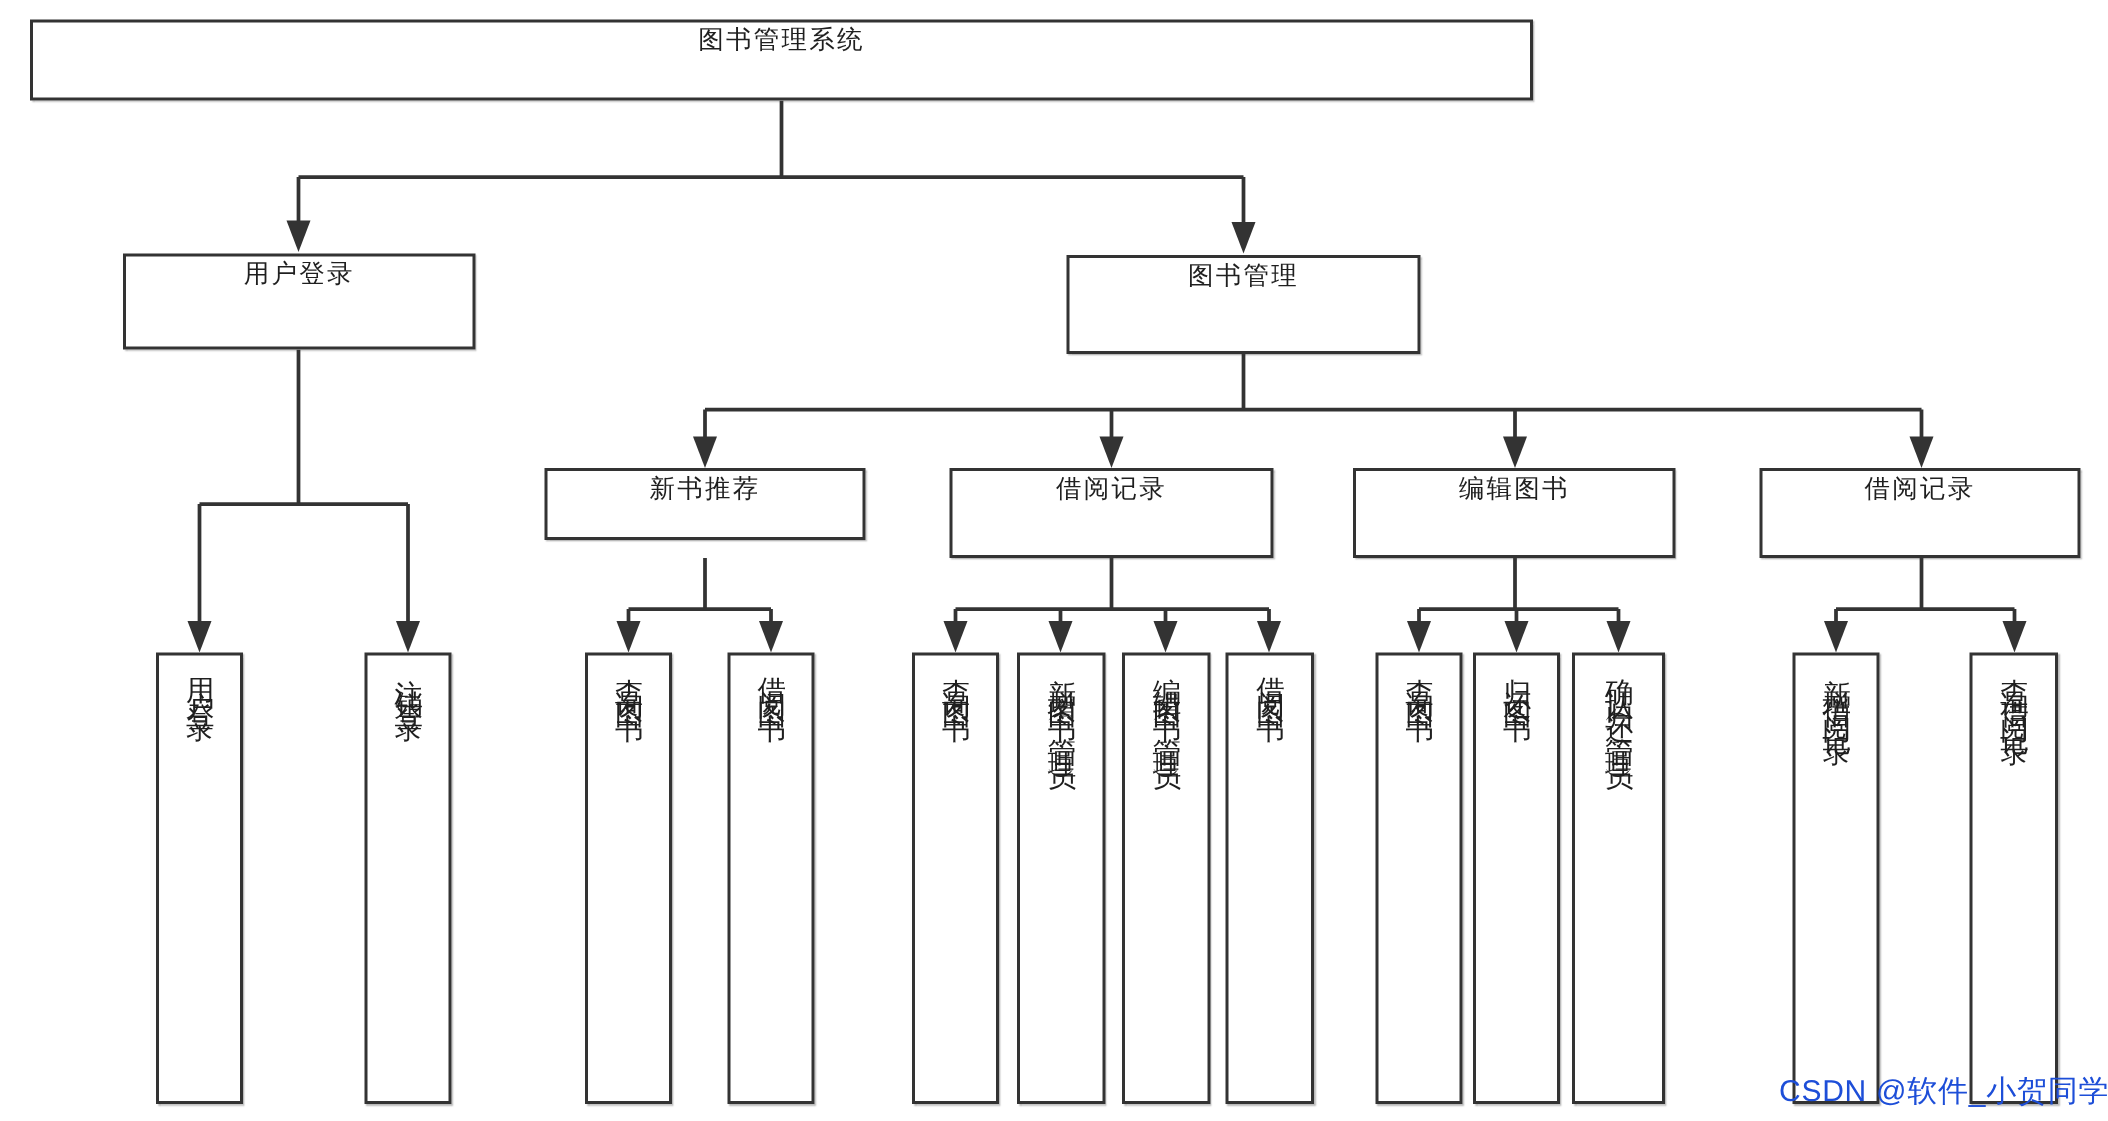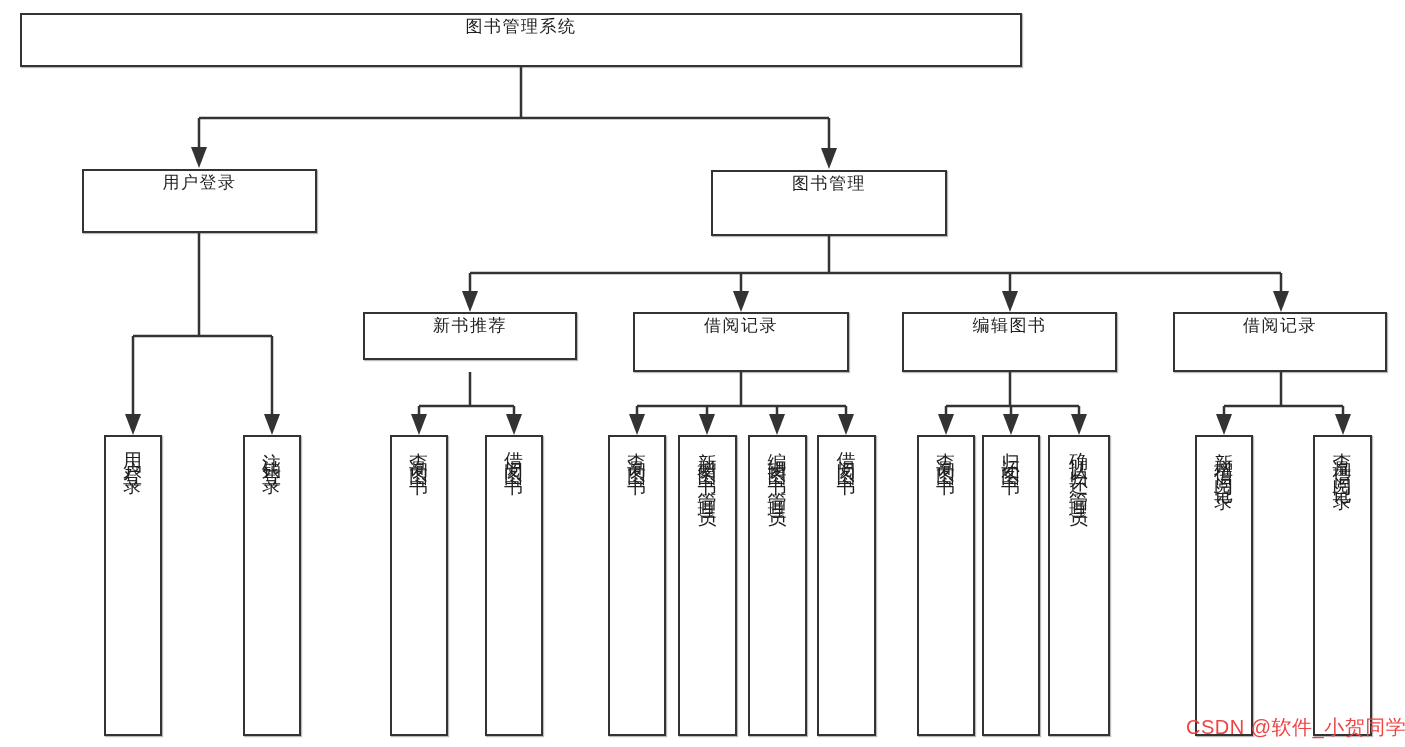--- a/index.html
+++ b/index.html
@@ -49,21 +49,21 @@
   .l-borrow-2      {left:817px;width:59px;}
   .l-query-3       {left:917px;}
   .l-return-books  {left:982px;}
   .l-confirm-return{left:1048px;width:62px;}
   .l-add-record    {left:1195px;}
   .l-query-record  {left:1313px;width:59px;}
   .watermark{
     position:absolute;
     left:1186px;top:714px;
     font-size:20px;
-    color:#ef4444;
+    color:#1d4ed8;
     letter-spacing:0.5px;
     white-space:nowrap;
     pointer-events:none;
     z-index:5;
   }
 </style>
 </head>
 <body>
 
 <div class="stage">

